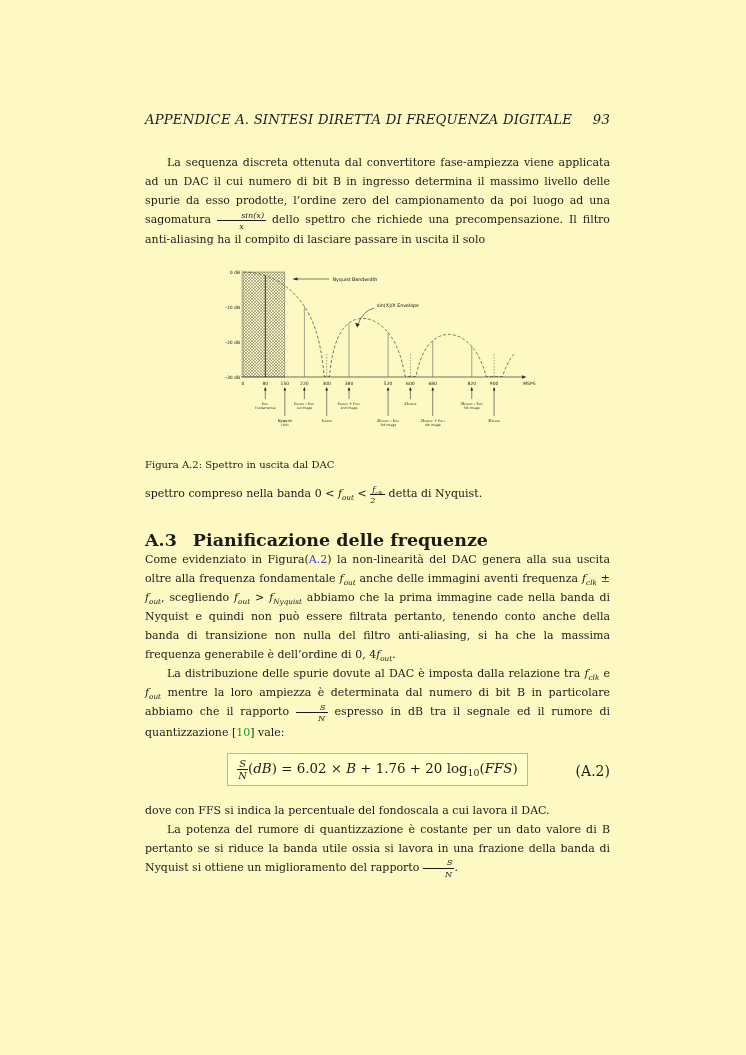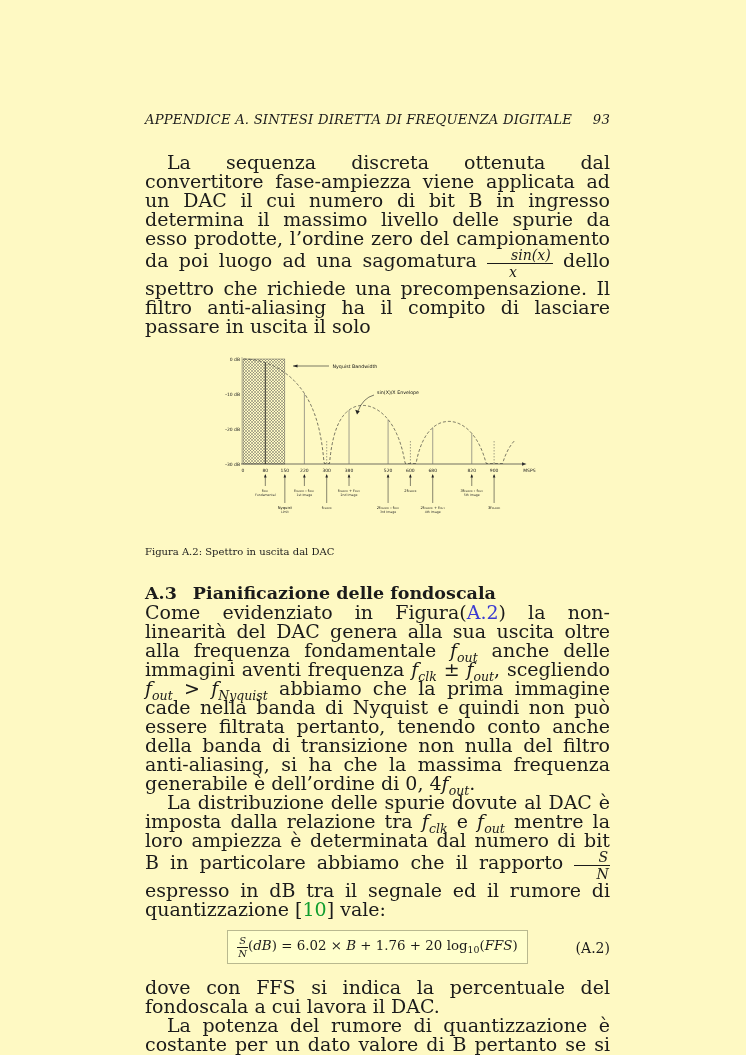--- a/index.html
+++ b/index.html
@@ -8,21 +8,21 @@
     margin:0 auto;overflow:hidden;
     font-family:"DejaVu Serif","Liberation Serif",serif;
     color:#1b1b1b;
   }
   .content{position:absolute;left:145px;top:112px;width:465px;}
   .running-header{
     display:flex;justify-content:space-between;align-items:baseline;
     font-style:italic;font-size:13.2px;letter-spacing:.2px;margin-bottom:26px;
   }
   p.body{
-    font-size:19px;line-height:19px;text-align:justify;margin:0;
+    font-size:11px;line-height:19px;text-align:justify;margin:0;
   }
   p.indent{text-indent:22px;}
   .figure-wrap{margin:8px 0 0 0;text-align:center;}
   .figure-wrap svg{width:330px;height:auto;}
   .caption{font-size:10px;text-align:left;margin:22px 0 14px 0;}
   h2.sec{
     font-size:17.5px;font-weight:bold;margin:26px 0 0 0;
     font-family:"DejaVu Serif","Liberation Serif",serif;
   }
   h2.sec .num{margin-right:16px;}
@@ -137,23 +137,24 @@
           <text x="517.5600000000001" y="295" text-anchor="middle" font-family="&quot;DejaVu Sans&quot;, sans-serif" font-size="7.5" fill="#111"><tspan>3f</tspan><tspan font-size="5.1000000000000005" dy="1.8">CLOCK</tspan><tspan dy="-1.8"> - f</tspan><tspan font-size="5.1000000000000005" dy="1.8">OUT</tspan></text>
           <text x="517.5600000000001" y="304.5" text-anchor="middle" font-family="&quot;DejaVu Sans&quot;, sans-serif" font-size="6.3" fill="#333"><tspan>5th Image</tspan></text>
           <line x1="562.2" y1="318" x2="562.2" y2="262" stroke="#222" stroke-width="1.1"></line>
           <polygon points="559.6,267 564.8000000000001,267 562.2,260" fill="#222"></polygon>
           <text x="562.2" y="329" text-anchor="middle" font-family="&quot;DejaVu Sans&quot;, sans-serif" font-size="7.5" fill="#111"><tspan>3f</tspan><tspan font-size="5.1000000000000005" dy="1.8">CLOCK</tspan></text>
         </svg>
     </div>
 
     <div class="caption">Figura A.2: Spettro in uscita dal DAC</div>
 
+    <p class="body">spettro compreso nella banda 0 &lt; <i>f</i><sub class="msub">out</sub> &lt; <span class="frac"><span class="fn">f<sub class="msub">clk</sub></span><span class="fd">2</span></span> detta di Nyquist.</p>
 
     <h2 class="sec">
-      <span class="num">A.3</span><span>Pianificazione delle fondoscala</span>
+      <span class="num">A.3</span><span>Pianificazione delle frequenze</span>
     </h2>
 
 
     <p class="body">Come evidenziato in Figura(<span class="link">A.2</span>) la non-linearità del DAC genera alla sua uscita oltre alla frequenza fondamentale <i>f</i><sub class="msub">out</sub> anche delle immagini aventi frequenza <i>f</i><sub class="msub">clk</sub> ± <i>f</i><sub class="msub">out</sub>, scegliendo <i>f</i><sub class="msub">out</sub> &gt; <i>f</i><sub class="msub">Nyquist</sub> abbiamo che la prima immagine cade nella banda di Nyquist e quindi non può essere filtrata pertanto, tenendo conto anche della banda di transizione non nulla del filtro anti-aliasing, si ha che la massima frequenza generabile è dell’ordine di 0, 4<i>f</i><sub class="msub">out</sub>.</p>
     <p class="body indent">La distribuzione delle spurie dovute al DAC è imposta dalla relazione tra <i>f</i><sub class="msub">clk</sub> e <i>f</i><sub class="msub">out</sub> mentre la loro ampiezza è determinata dal numero di bit B in particolare abbiamo che il rapporto <span class="frac"><span class="fn">S</span><span class="fd">N</span></span> espresso in dB tra il segnale ed il rumore di quantizzazione <span class="cite"><span class="bracket">[</span>10<span class="bracket">]</span></span> vale:</p>
 
     <div class="equation-row">
       <span class="eq-box"><span class="frac"><span class="fn">S</span><span class="fd">N</span></span>(<i>dB</i>) = 6.02 × <i>B</i> + 1.76 + 20 log<sub class="psub">10</sub>(<i>FFS</i>)</span>
       <span class="eq-label">(A.2)</span>
     </div>

